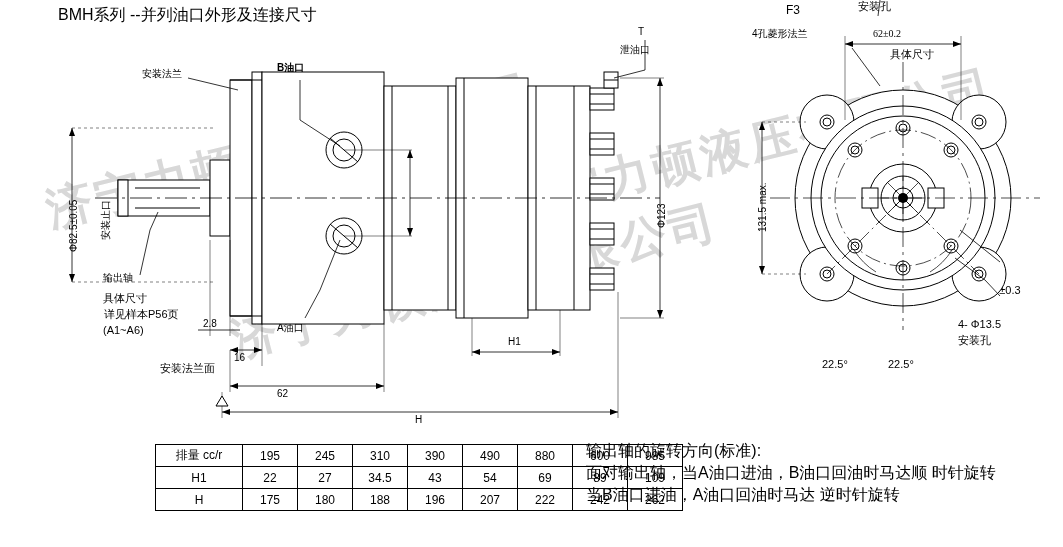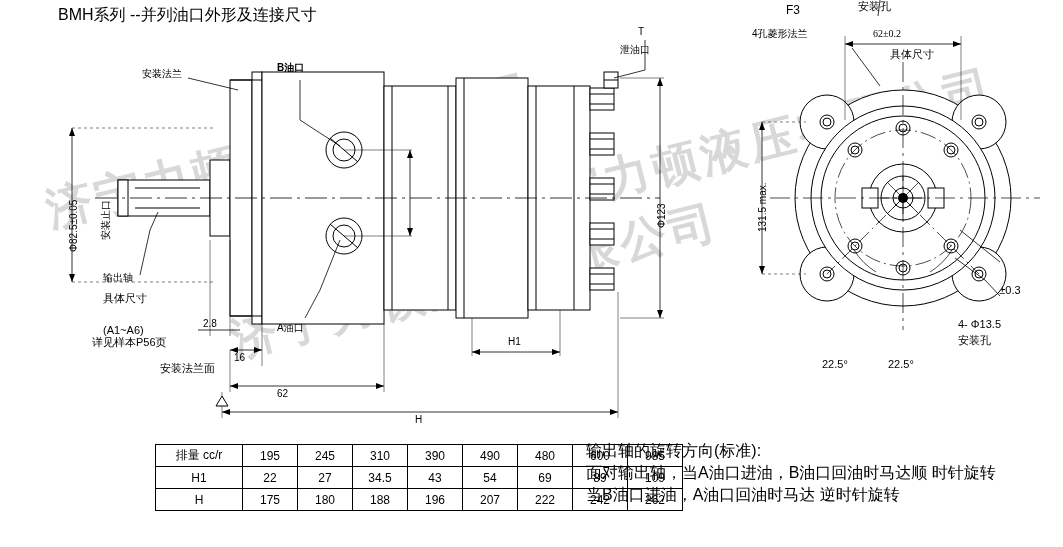--- a/index.html
+++ b/index.html
@@ -261,21 +261,21 @@
   <div class="t s10" style="left:277px;top:62px;font-weight:bold;">B油口</div>
   <div class="t s10" style="left:277px;top:322px;">A油口</div>
   <div class="t s10" style="left:638px;top:26px;">T</div>
   <div class="t s10" style="left:620px;top:44px;">泄油口</div>
 
   <div class="t s10 rot" style="left:68px;top:252px;">Φ82.5±0.05</div>
   <div class="t s10 rot" style="left:100px;top:240px;">安装止口</div>
 
   <div class="t s10" style="left:103px;top:272px;">输出轴</div>
   <div class="t s9" style="left:103px;top:292px;">具体尺寸</div>
-  <div class="t s9" style="left:92px;top:308px;margin-top:28px;">详见样本P56页</div>
+  <div class="t s9" style="left:104px;top:308px;">详见样本P56页</div>
   <div class="t s9" style="left:103px;top:324px;">(A1~A6)</div>
   <div class="t s9" style="left:160px;top:362px;">安装法兰面</div>
 
   <div class="t s10" style="left:203px;top:318px;">2.8</div>
   <div class="t s10" style="left:234px;top:352px;">16</div>
   <div class="t s10" style="left:277px;top:388px;">62</div>
   <div class="t s10" style="left:415px;top:414px;">H</div>
   <div class="t s10" style="left:508px;top:336px;">H1</div>
   <div class="t s10 rot" style="left:404px;top:226px;">50.8</div>
   <div class="t s10 rot" style="left:656px;top:228px;">Φ123</div>
@@ -295,21 +295,21 @@
 
   <table class="spec" style="left:155px;top:444px;">
     <tbody>
       <tr>
         <td class="hdr">排量 cc/r</td>
         <td class="val">195</td>
         <td class="val">245</td>
         <td class="val">310</td>
         <td class="val">390</td>
         <td class="val">490</td>
-        <td class="val">480</td>
+        <td class="val">880</td>
         <td class="val">600</td>
         <td class="val">985</td>
       </tr>
       <tr>
         <td class="hdr">H1</td>
         <td class="val">22</td>
         <td class="val">27</td>
         <td class="val">34.5</td>
         <td class="val">43</td>
         <td class="val">54</td>

